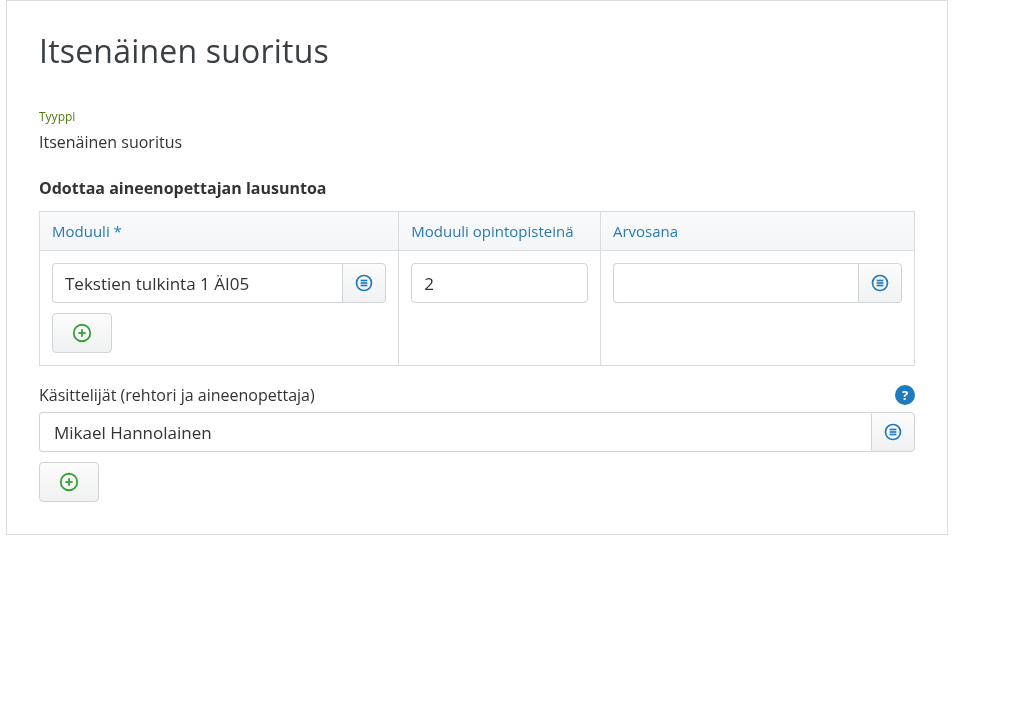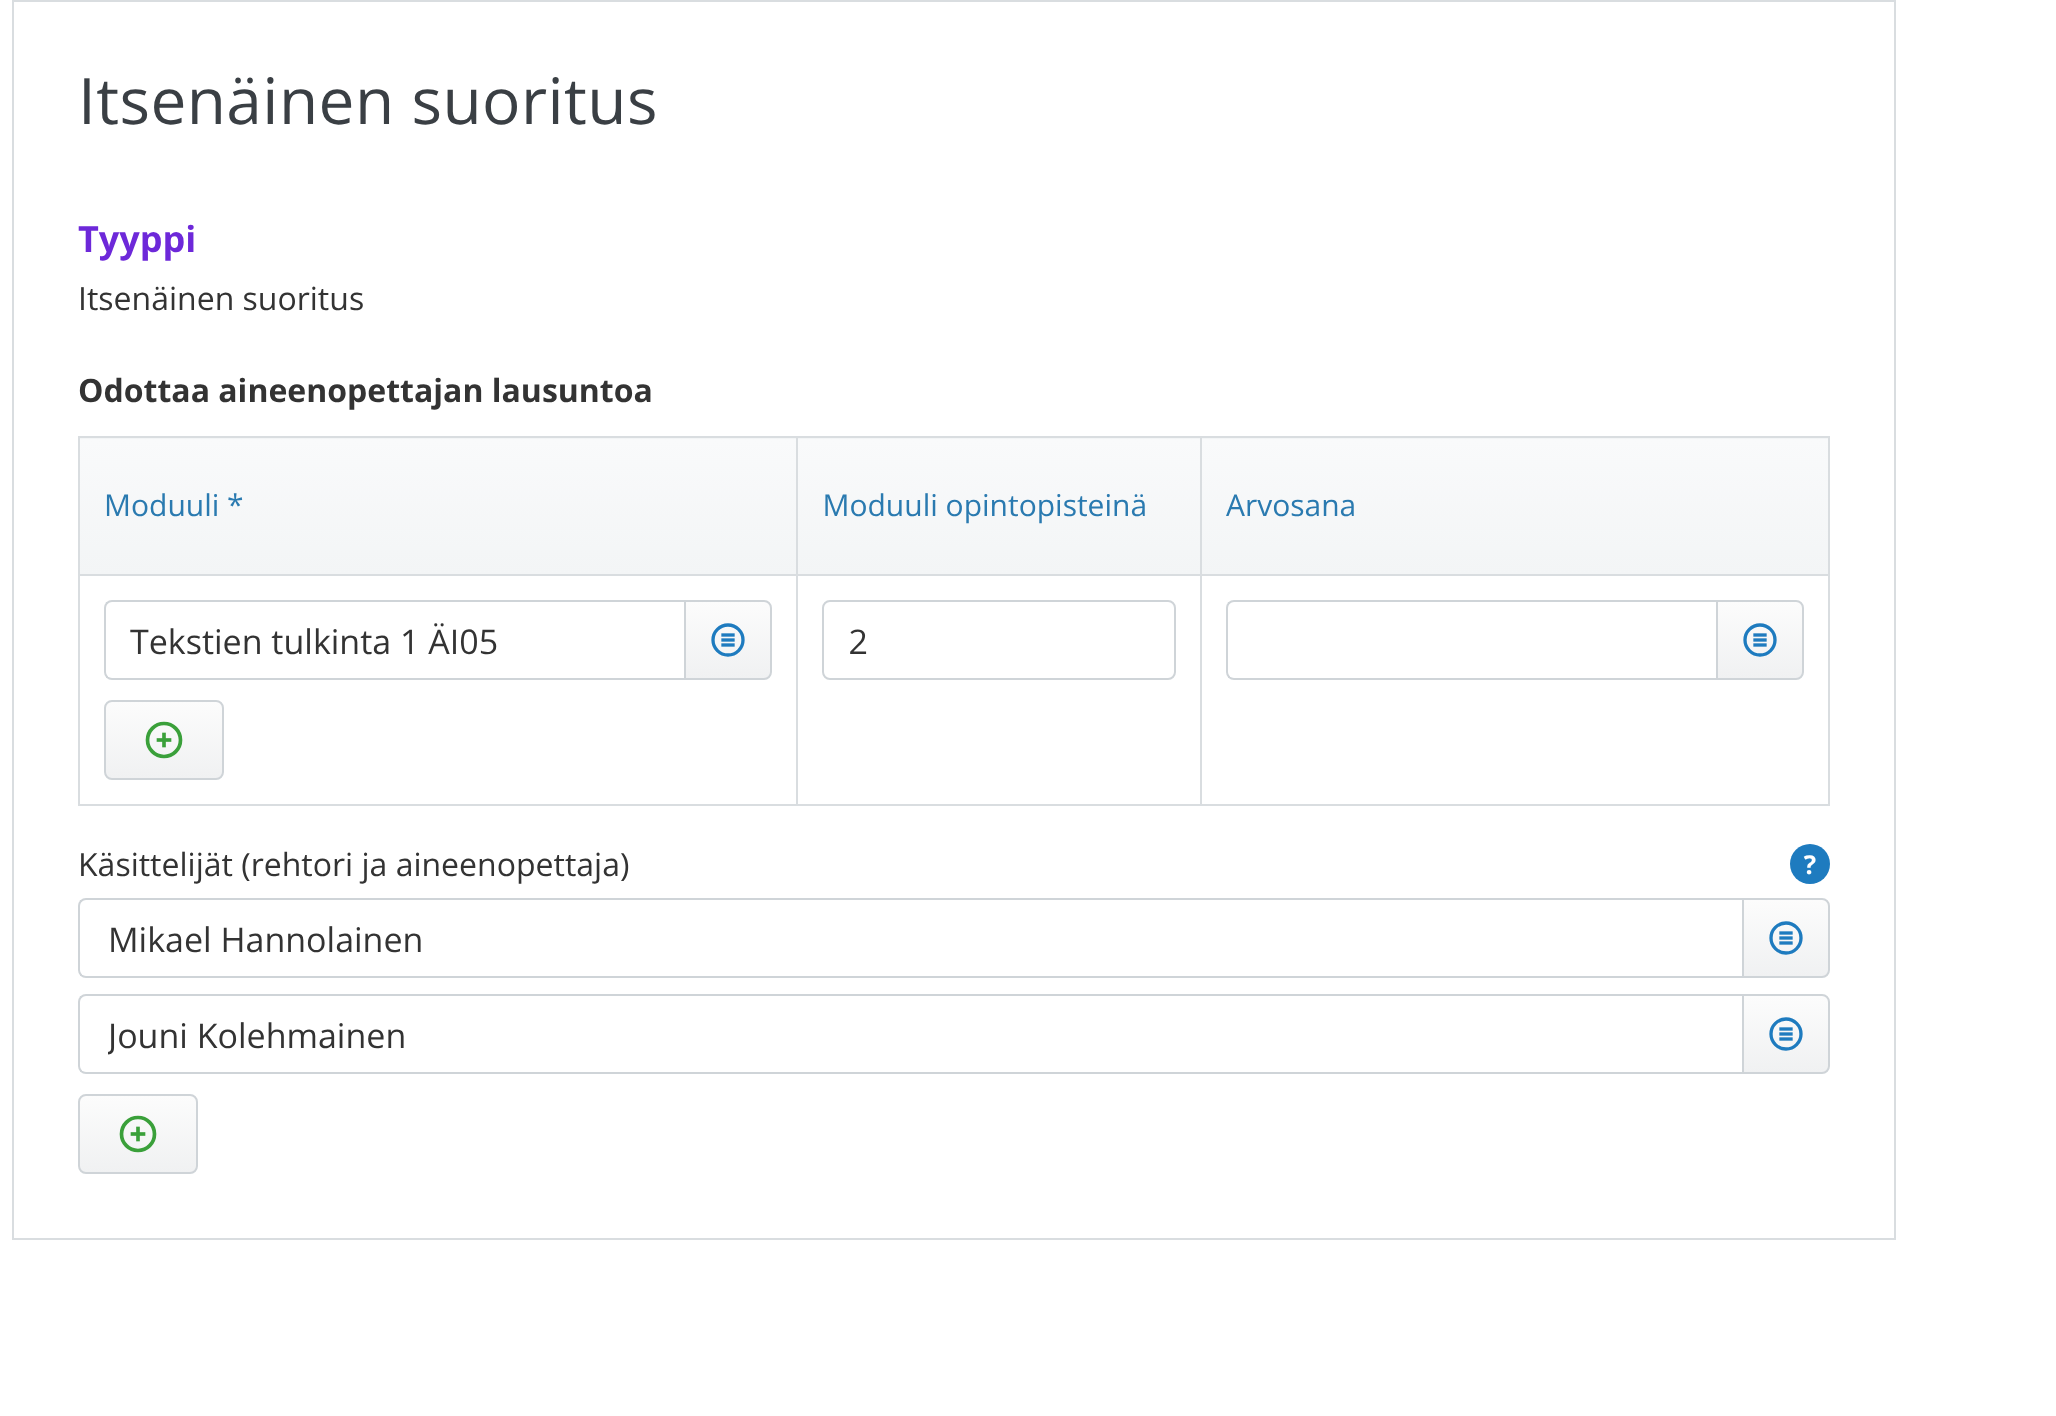--- a/index.html
+++ b/index.html
@@ -19,23 +19,23 @@
     background: #fff;
   }
   h1 {
     font-size: 32px;
     font-weight: 400;
     color: #3a3f44;
     margin: 0 0 36px 0;
     letter-spacing: 0.2px;
   }
   .section-label {
-    font-size: 18px;
-    font-weight: 700;
-    color: #6d28d9;
+    font-size: 12px;
+    font-weight: 400;
+    color: #4d7c0f;
     margin: 0 0 6px 0;
   }
   .section-value {
     font-size: 16px;
     font-weight: 400;
     color: #333;
     margin: 0 0 24px 0;
   }
   .status-block { margin-bottom: 12px; }
   .status-label {
@@ -55,21 +55,21 @@
     width: 100%;
     border-collapse: collapse;
     margin-top: 8px;
     border: 1px solid #d9dde0;
   }
   table.mod-table th {
     text-align: left;
     font-size: 15px;
     font-weight: 400;
     color: #2a7ab0;
-    padding: 24px 12px;
+    padding: 9px 12px;
     background: linear-gradient(#f9fafb, #f3f5f6);
     border: 1px solid #d9dde0;
   }
   table.mod-table td {
     padding: 12px;
     border: 1px solid #d9dde0;
     vertical-align: top;
   }
   .col-mod { width: 44%; }
   .col-cred { width: 28%; }
@@ -264,31 +264,20 @@
         <div class="picker-btn">
           <svg class="icon-list-circle" viewBox="0 0 24 24" fill="none" stroke="#1e7bbf" stroke-width="2">
             <circle cx="12" cy="12" r="9"></circle>
             <line x1="8" y1="9" x2="16" y2="9"></line>
             <line x1="8" y1="12" x2="16" y2="12"></line>
             <line x1="8" y1="15" x2="16" y2="15"></line>
           </svg>
         </div>
       </div>
 
-      <div class="handler-row">
-        <input type="text" value="Jouni Kolehmainen" style="">
-        <div class="picker-btn">
-          <svg class="icon-list-circle" viewBox="0 0 24 24" fill="none" stroke="#1e7bbf" stroke-width="2">
-            <circle cx="12" cy="12" r="9"></circle>
-            <line x1="8" y1="9" x2="16" y2="9"></line>
-            <line x1="8" y1="12" x2="16" y2="12"></line>
-            <line x1="8" y1="15" x2="16" y2="15"></line>
-          </svg>
-        </div>
-      </div>
 
       <div class="add-btn">
         <svg class="icon-plus-circle" viewBox="0 0 24 24" fill="none" stroke="#3aa03a" stroke-width="2">
           <circle cx="12" cy="12" r="9"></circle>
           <line x1="12" y1="8" x2="12" y2="16"></line>
           <line x1="8" y1="12" x2="16" y2="12"></line>
         </svg>
       </div>
     </div>
 

